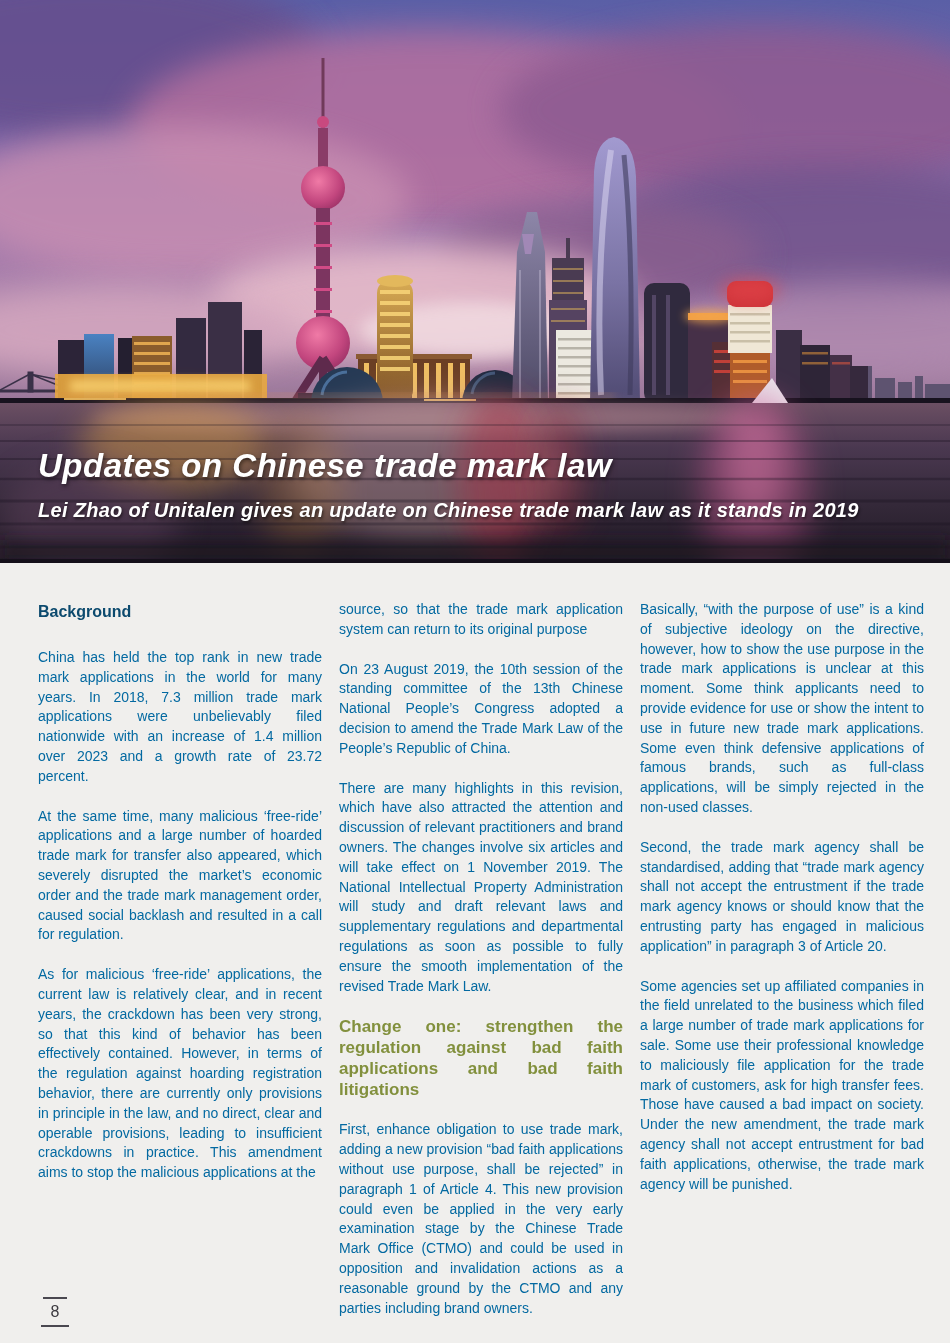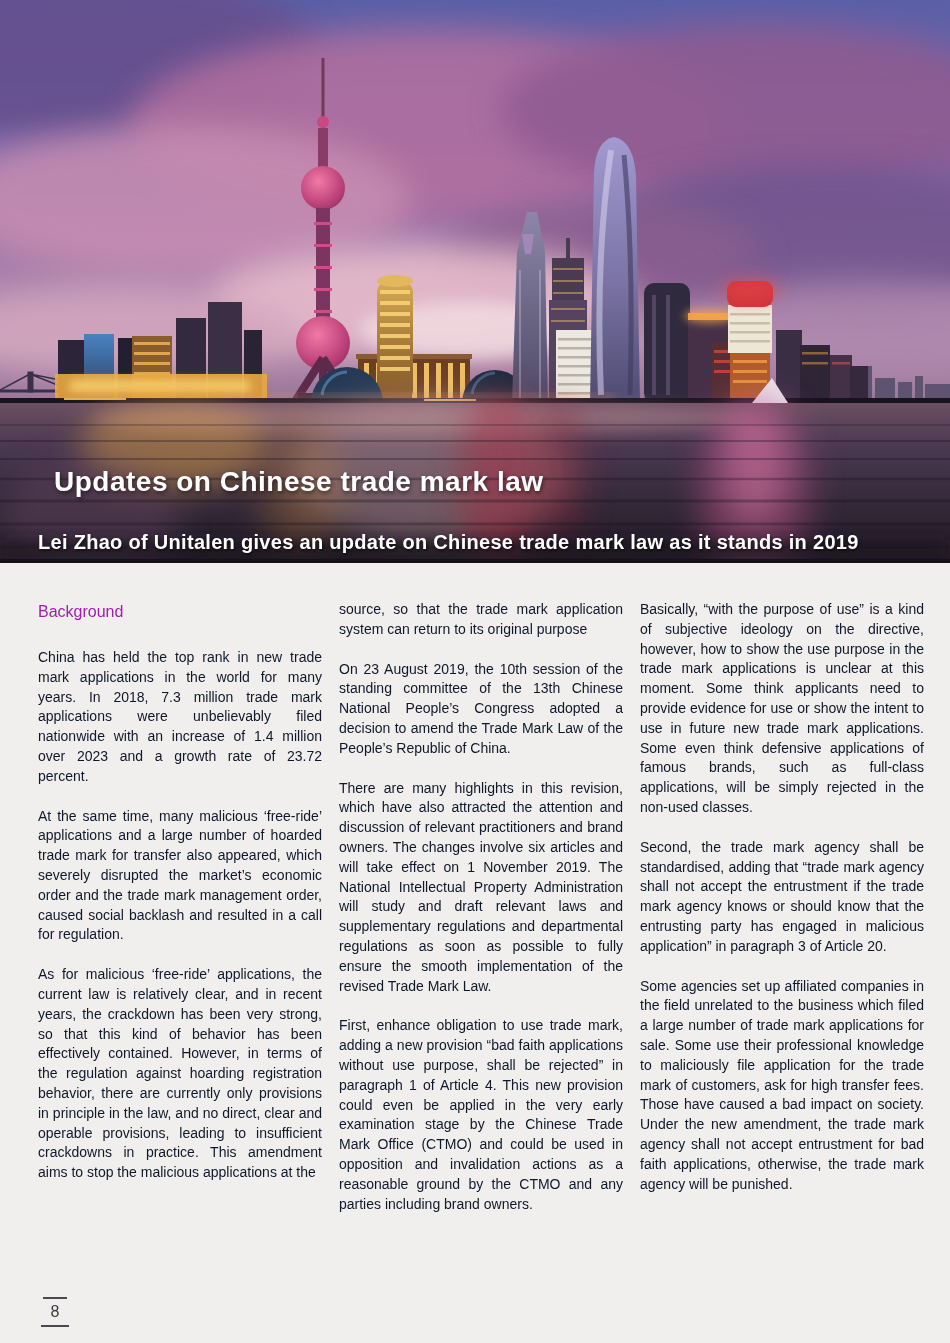--- a/index.html
+++ b/index.html
@@ -6,42 +6,42 @@
   .page{
     position:relative;width:950px;height:1343px;margin:0 auto;
     background:#f0efed;overflow:hidden;
     font-family:"Liberation Sans","DejaVu Sans",sans-serif;
   }
   
   .hero{position:absolute;left:0;top:0;width:950px;height:563px;overflow:hidden;}
   .hero svg{display:block;}
   .hero-text{position:absolute;left:38px;top:448px;width:880px;color:#fff;}
   .hero-title{
-    margin:16px;font-size:28px;line-height:36px;font-weight:bold;
+    margin:0;font-size:33px;line-height:36px;font-weight:bold;font-style:italic;
     letter-spacing:.5px;text-shadow:1px 2px 4px rgba(0,0,0,.55);
   }
   .hero-subtitle{
-    margin:30px 0 0 0;font-size:20px;line-height:24px;font-weight:bold;
+    margin:14px 0 0 0;font-size:20px;line-height:24px;font-weight:bold;font-style:italic;
     letter-spacing:.3px;text-shadow:1px 2px 3px rgba(0,0,0,.55);
   }
   
   .content{
     position:absolute;left:38px;top:600px;width:886px;
     display:flex;gap:17px;align-items:flex-start;
   }
   .col{width:284px;flex:0 0 284px;}
   .col-heading{
-    margin:2px 0 26px 0;font-size:16px;line-height:20px;font-weight:normal;color:#a21caf;
+    margin:2px 0 26px 0;font-size:16px;line-height:20px;font-weight:bold;color:#0c4a6e;
   }
   .change-heading{
     margin:4px 0 20px 0;font-size:17px;line-height:21px;font-weight:bold;color:#82903d;
     text-align:justify;
   }
   .para{
-    margin:0 0 20px 0;font-size:14px;line-height:19.8px;color:#0f172a;
+    margin:0 0 20px 0;font-size:14px;line-height:19.8px;color:#0369a1;
     text-align:justify;hyphens:auto;-webkit-hyphens:auto;
   }
   
   .folio{position:absolute;left:40px;top:1297px;width:30px;text-align:center;color:#3c3a40;}
   .folio .rule-top{height:2px;width:24px;margin:0 auto 2px auto;background:#4a4850;}
   .folio .num{font-size:16px;line-height:22px;}
   .folio .rule-bottom{height:2px;width:28px;margin:2px auto 0 auto;background:#4a4850;}
 </style>
 </head>
 <body>
@@ -323,20 +323,21 @@
       <h2 class="col-heading">Background</h2>
       <p class="para">China has held the top rank in new trade mark applications in the world for many years. In 2018, 7.3 million trade mark applications were unbelievably filed nationwide with an increase of 1.4 million over 2023 and a growth rate of 23.72 percent.</p>
       <p class="para">At the same time, many malicious ‘free-ride’ applications and a large number of hoarded trade mark for transfer also appeared, which severely disrupted the market’s economic order and the trade mark management order, caused social backlash and resulted in a call for regulation.</p>
       <p class="para">As for malicious ‘free-ride’ applications, the current law is relatively clear, and in recent years, the crackdown has been very strong, so that this kind of behavior has been effectively contained. However, in terms of the regulation against hoarding registration behavior, there are currently only provisions in principle in the law, and no direct, clear and operable provisions, leading to insufficient crackdowns in practice. This amendment aims to stop the malicious applications at the</p>
     </div>
 
     <div class="col">
       <p class="para">source, so that the trade mark application system can return to its original purpose</p>
       <p class="para">On 23 August 2019, the 10th session of the standing committee of the 13th Chinese National People’s Congress adopted a decision to amend the Trade Mark Law of the People’s Republic of China.</p>
       <p class="para">There are many highlights in this revision, which have also attracted the attention and discussion of relevant practitioners and brand owners. The changes involve six articles and will take effect on 1 November 2019. The National Intellectual Property Administration will study and draft relevant laws and supplementary regulations and departmental regulations as soon as possible to fully ensure the smooth implementation of the revised Trade Mark Law.</p>
+      <h3 class="change-heading">Change one: strengthen the regulation against bad faith applications and bad faith litigations</h3>
       <p class="para">First, enhance obligation to use trade mark, adding a new provision “bad faith applications without use purpose, shall be rejected” in paragraph 1 of Article 4. This new provision could even be applied in the very early examination stage by the Chinese Trade Mark Office (CTMO) and could be used in opposition and invalidation actions as a reasonable ground by the CTMO and any parties including brand owners.</p>
     </div>
 
     <div class="col">
       <p class="para">Basically, “with the purpose of use” is a kind of subjective ideology on the directive, however, how to show the use purpose in the trade mark applications is unclear at this moment. Some think applicants need to provide evidence for use or show the intent to use in future new trade mark applications. Some even think defensive applications of famous brands, such as full-class applications, will be simply rejected in the non-used classes.</p>
       <p class="para">Second, the trade mark agency shall be standardised, adding that “trade mark agency shall not accept the entrustment if the trade mark agency knows or should know that the entrusting party has engaged in malicious application” in paragraph 3 of Article 20.</p>
       <p class="para">Some agencies set up affiliated companies in the field unrelated to the business which filed a large number of trade mark applications for sale. Some use their professional knowledge to maliciously file application for the trade mark of customers, ask for high transfer fees. Those have caused a bad impact on society. Under the new amendment, the trade mark agency shall not accept entrustment for bad faith applications, otherwise, the trade mark agency will be punished.</p>
     </div>
 
   </div>

